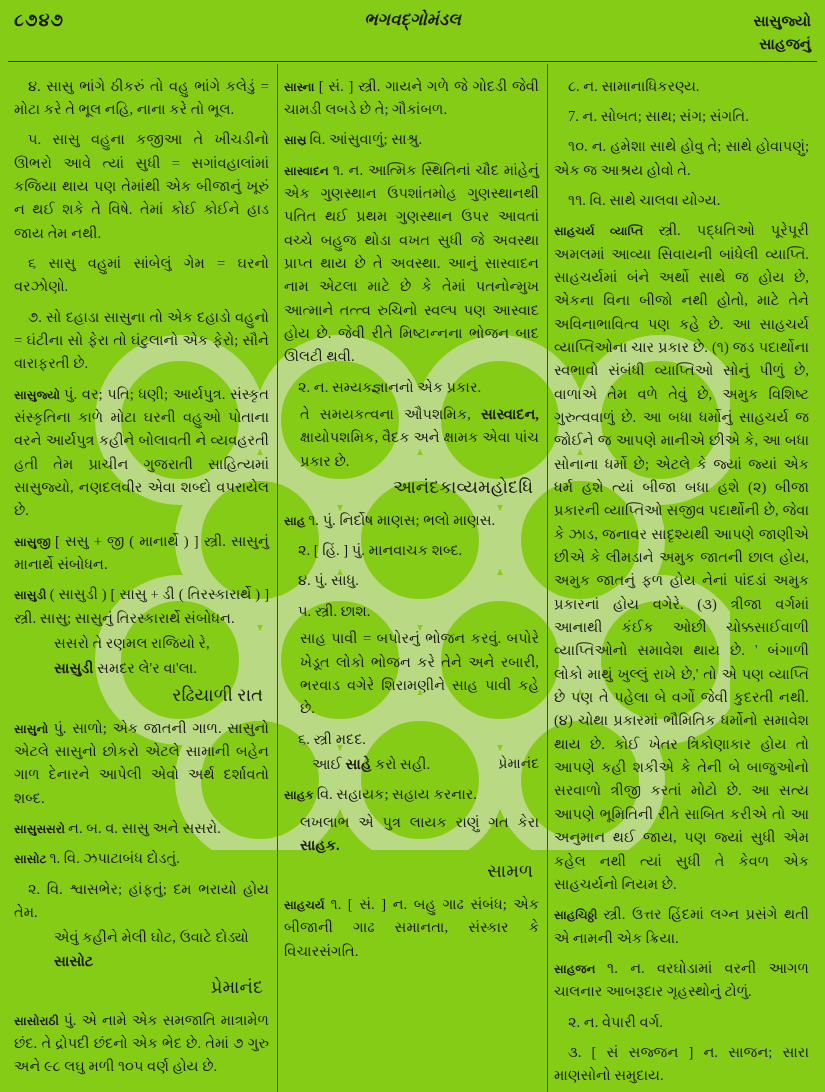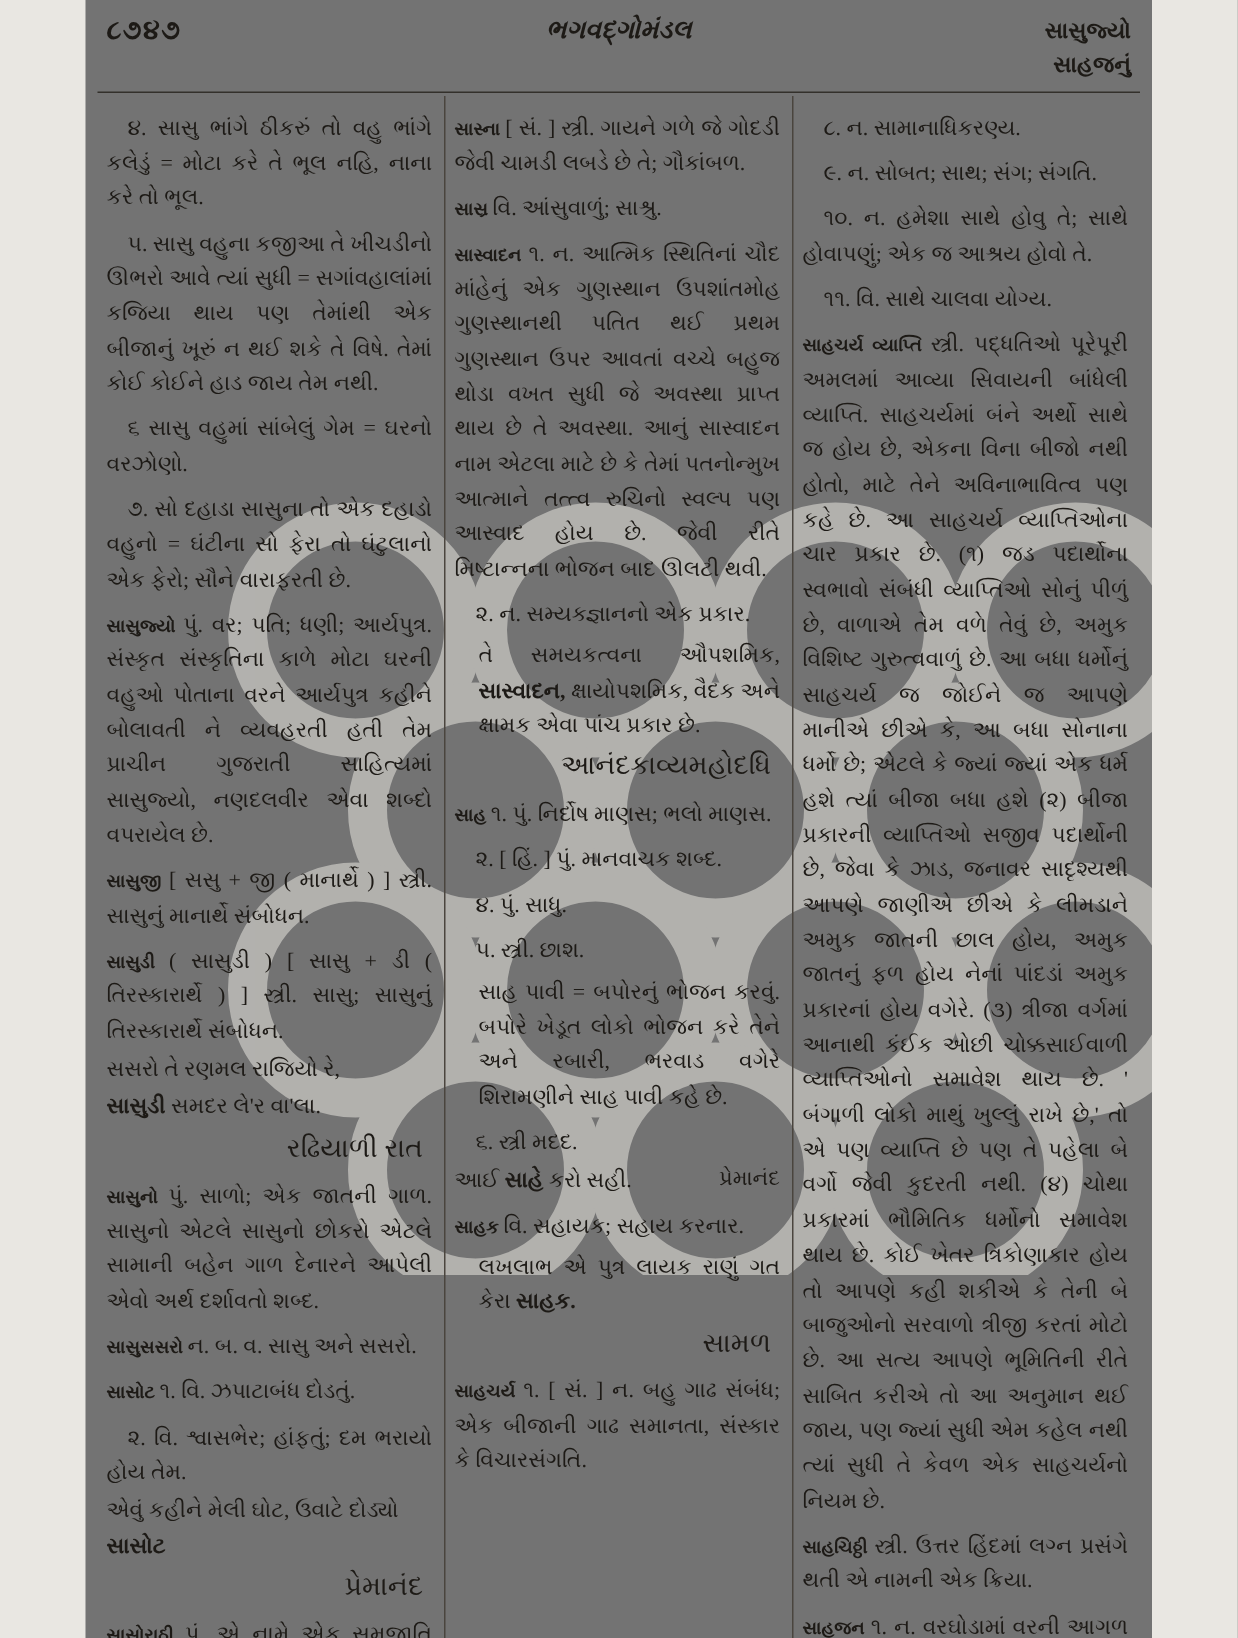--- a/index.html
+++ b/index.html
@@ -1,18 +1,18 @@
 <!DOCTYPE html>
 <html lang="gu"><head>
 <meta charset="utf-8">
 <style>
   html,body{margin:0;padding:0;background:#e9e7e2;}
   .page{
-    position:relative;width:711px;height:1092px;margin:0 auto;
-    background:#737373;color:#1d1a16;overflow:hidden;
+    position:relative;width:825px;height:1092px;margin:0 auto;
+    background:#84cc16;color:#1d1a16;overflow:hidden;
     font-family:"Liberation Serif","DejaVu Sans",serif;
   }
   .wm{position:absolute;left:90px;top:330px;z-index:0;opacity:.55;pointer-events:none;}
   .content{position:relative;z-index:1;}
   .hdr{
     display:flex;justify-content:space-between;align-items:flex-start;
     padding:10px 14px 0 14px;
   }
   .hdr .pageno{font-size:18px;font-weight:bold;letter-spacing:1px;min-width:120px;}
   .hdr .title{font-size:17px;font-weight:bold;text-align:center;flex:1;font-style:italic;}
@@ -25,23 +25,23 @@
   .col{
     flex:1 1 0;padding:4px 8px 0 6px;box-sizing:border-box;overflow:hidden;
     font-size:14.6px;line-height:1.6;text-align:justify;
   }
   .col + .col{border-left:1px solid #4a453e;}
   p{margin:0;}
   p.entry{margin-top:7px;}
   .hw{font-weight:bold;font-size:12px;}
   p.sense{margin-top:7px;text-indent:14px;}
   p.idiom{margin-top:4px;margin-left:16px;}
-  p.verse{margin-top:2px;text-align:left;}
+  p.verse{margin-top:2px;margin-left:40px;text-align:left;}
   p.cite{margin-top:0;text-align:right;font-size:18px;padding-right:6px;}
-  p.versecite{margin-top:2px;display:flex;justify-content:space-between;gap:10px;text-align:left;}
+  p.versecite{margin-top:2px;margin-left:28px;display:flex;justify-content:space-between;gap:10px;text-align:left;}
   p.versecite .src{font-size:14px;white-space:nowrap;}
   b{font-weight:bold;}
 </style>
 </head>
 <body>
 
 <div class="page">
 
   <svg class="wm" width="640" height="520" viewBox="0 0 640 520">
     <g fill="none" stroke="#e6e4de" stroke-width="26">
@@ -110,21 +110,21 @@
             <span>આઈ <b>સાહે</b> કરો સહી.</span>
             <span class="src">પ્રેમાનંદ</span>
           </p>
           <p class="entry"><span class="hw">સાહક </span>વિ. સહાયક; સહાય કરનાર.</p>
           <p class="idiom">લખલાભ એ પુત્ર લાયક રાણું ગત કેરા <b>સાહક.</b></p>
           <p class="cite">સામળ</p>
           <p class="entry"><span class="hw">સાહચર્ય </span>૧. [ સં. ] ન. બહુ ગાઢ સંબંધ; એક બીજાની ગાઢ સમાનતા, સંસ્કાર કે વિચારસંગતિ.</p>
         </div>
       <div class="col">
           <p class="sense">૮. ન. સામાનાધિકરણ્ય.</p>
-          <p class="sense">૯. ન. સોબત; સાથ; સંગ; સંગતિ.</p>
+          <p class="sense">7. ન. સોબત; સાથ; સંગ; સંગતિ.</p>
           <p class="sense">૧૦. ન. હમેશા સાથે હોવુ તે; સાથે હોવાપણું; એક જ આશ્રય હોવો તે.</p>
           <p class="sense">૧૧. વિ. સાથે ચાલવા યોગ્ય.</p>
           <p class="entry"><span class="hw">સાહચર્ય વ્યાપ્તિ </span>સ્ત્રી. પદ્ધતિઓ પૂરેપૂરી અમલમાં આવ્યા સિવાયની બાંધેલી વ્યાપ્તિ. સાહચર્યમાં બંને અર્થો સાથે જ હોય છે, એકના વિના બીજો નથી હોતો, માટે તેને અવિનાભાવિત્વ પણ કહે છે. આ સાહચર્ય વ્યાપ્તિઓના ચાર પ્રકાર છે. (૧) જડ પદાર્થોના સ્વભાવો સંબંધી વ્યાપ્તિઓ સોનું પીળું છે, વાળાએ તેમ વળે તેવું છે, અમુક વિશિષ્ટ ગુરુત્વવાળું છે. આ બધા ધર્મોનું સાહચર્ય જ જોઈને જ આપણે માનીએ છીએ કે, આ બધા સોનાના ધર્મો છે; એટલે કે જ્યાં જ્યાં એક ધર્મ હશે ત્યાં બીજા બધા હશે (૨) બીજા પ્રકારની વ્યાપ્તિઓ સજીવ પદાર્થોની છે, જેવા કે ઝાડ, જનાવર સાદૃશ્યથી આપણે જાણીએ છીએ કે લીમડાને અમુક જાતની છાલ હોય, અમુક જાતનું ફળ હોય નેનાં પાંદડાં અમુક પ્રકારનાં હોય વગેરે. (૩) ત્રીજા વર્ગમાં આનાથી કંઈક ઓછી ચોક્કસાઈવાળી વ્યાપ્તિઓનો સમાવેશ થાય છે. ' બંગાળી લોકો માથું ખુલ્લું રાખે છે,' તો એ પણ વ્યાપ્તિ છે પણ તે પહેલા બે વર્ગો જેવી કુદરતી નથી. (૪) ચોથા પ્રકારમાં ભૌમિતિક ધર્મોનો સમાવેશ થાય છે. કોઈ ખેતર ત્રિકોણાકાર હોય તો આપણે કહી શકીએ કે તેની બે બાજુઓનો સરવાળો ત્રીજી કરતાં મોટો છે. આ સત્ય આપણે ભૂમિતિની રીતે સાબિત કરીએ તો આ અનુમાન થઈ જાય, પણ જ્યાં સુધી એમ કહેલ નથી ત્યાં સુધી તે કેવળ એક સાહચર્યનો નિયમ છે.</p>
           <p class="entry"><span class="hw">સાહચિઠ્ઠી </span>સ્ત્રી. ઉત્તર હિંદમાં લગ્ન પ્રસંગે થતી એ નામની એક ક્રિયા.</p>
           <p class="entry"><span class="hw">સાહજન </span>૧. ન. વરઘોડામાં વરની આગળ ચાલનાર આબરૂદાર ગૃહસ્થોનું ટોળું.</p>
           <p class="sense">૨. ન. વેપારી વર્ગ.</p>
           <p class="sense">૩. [ સં સજ્જન ] ન. સાજન; સારા માણસોનો સમુદાય.</p>
         </div>
     </div>
   </div>

